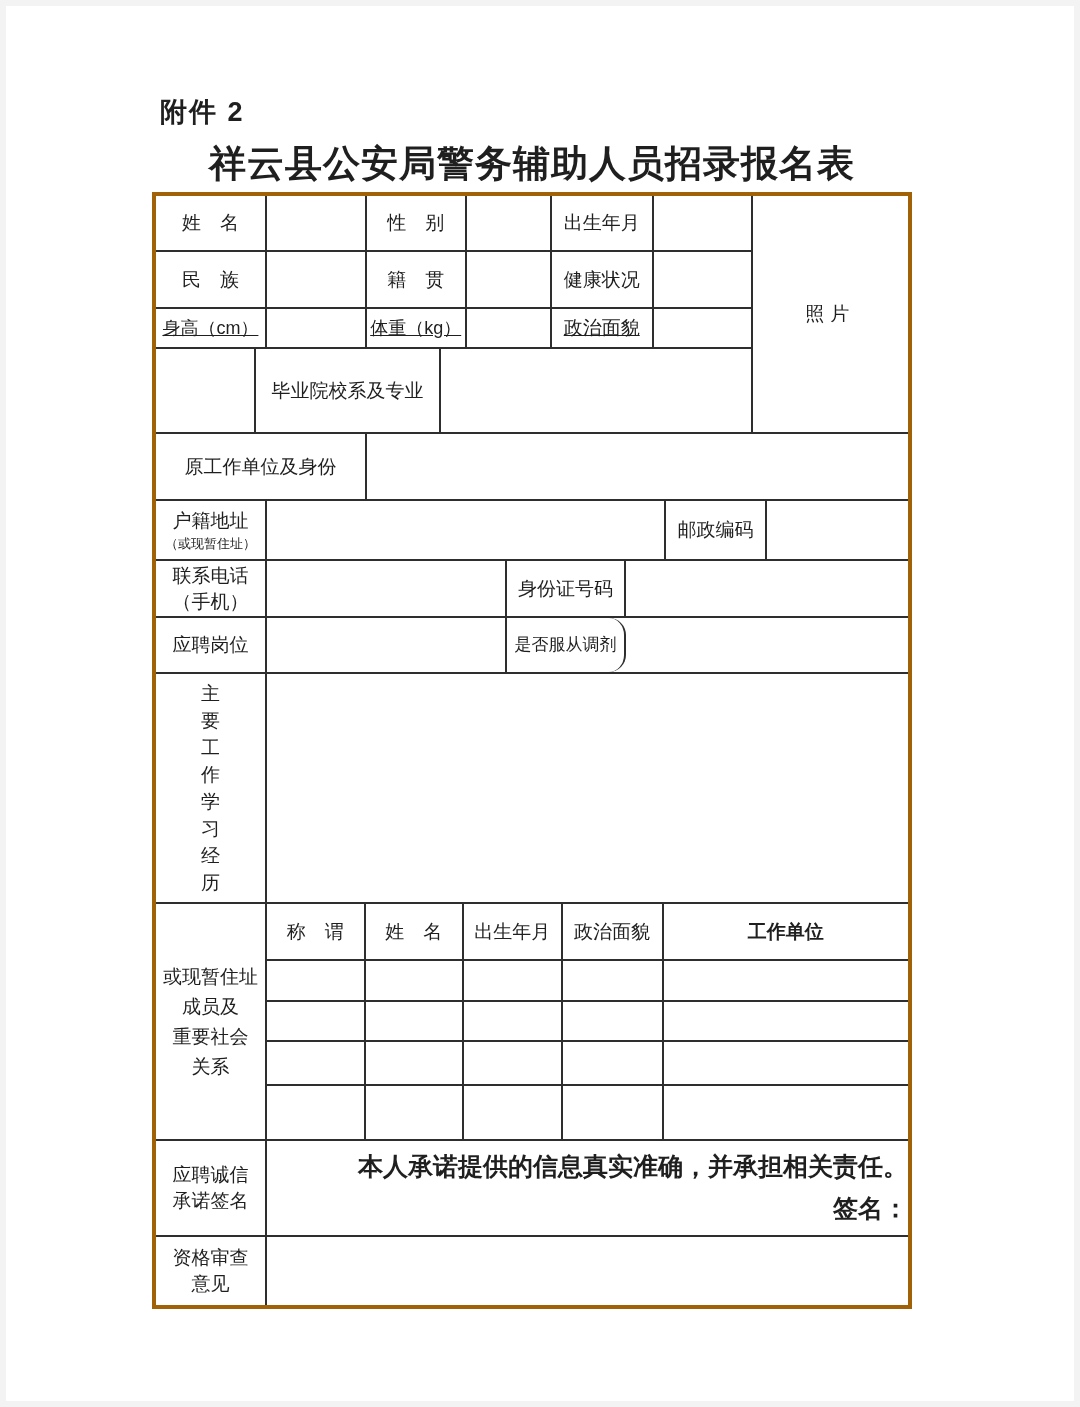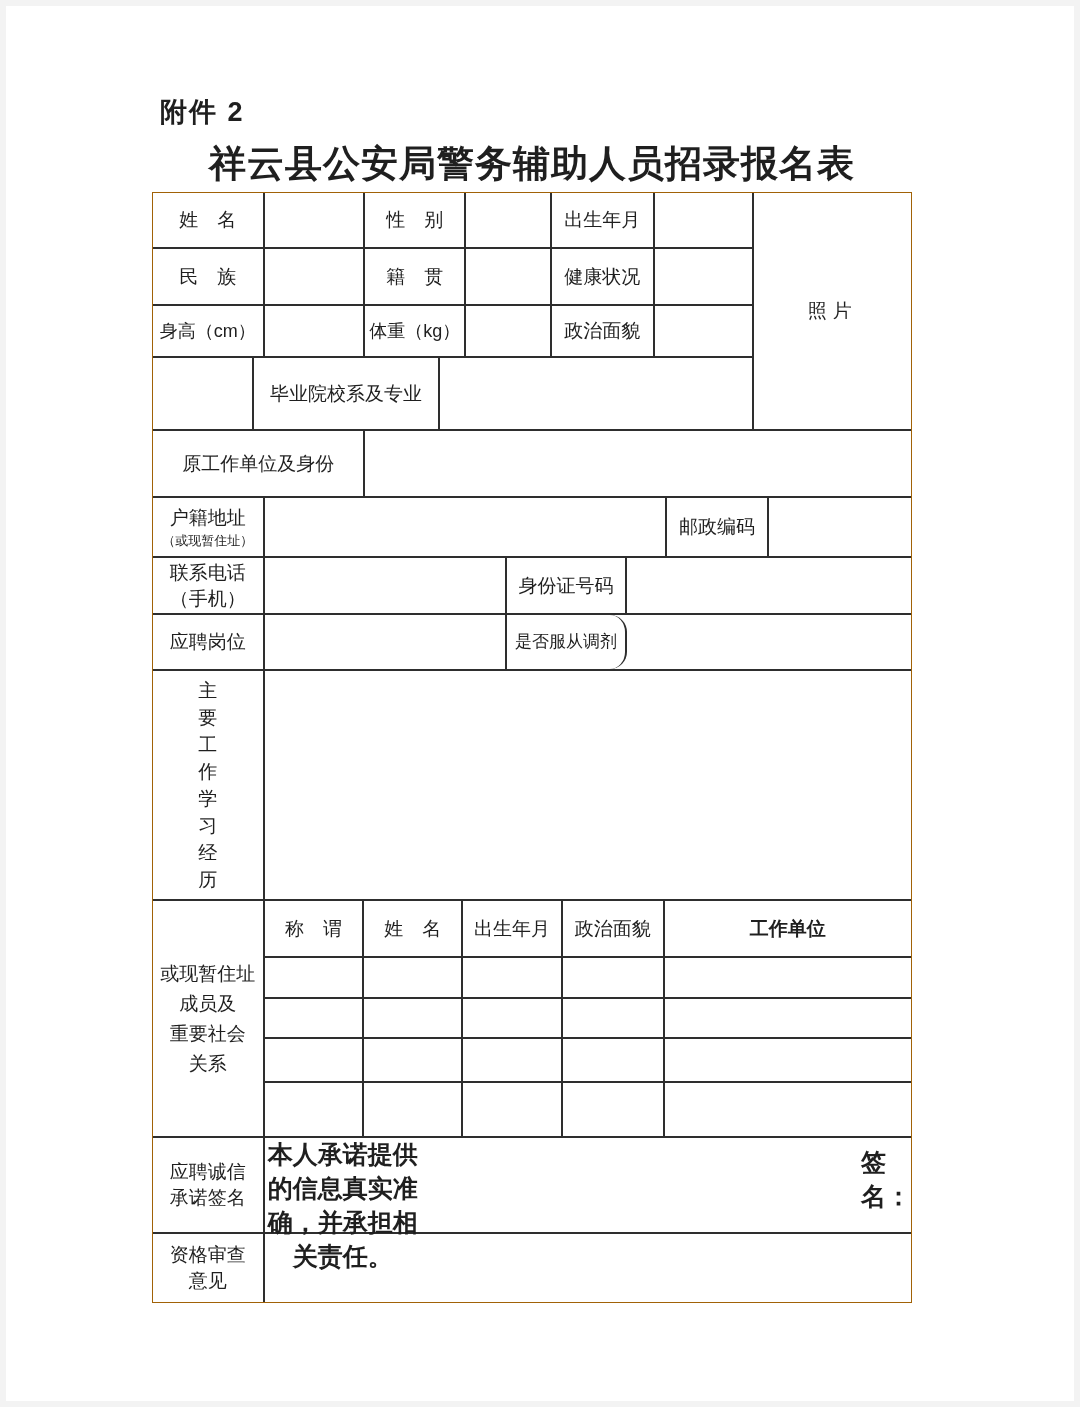--- a/index.html
+++ b/index.html
@@ -8,36 +8,36 @@
   .page { position:relative; width:1080px; height:1407px; background:#fff;
           box-shadow: inset 0 0 0 6px #f3f3f3; }
 
   .attachment { position:absolute; left:160px; top:94px; font-size:27px; font-weight:bold;
                 letter-spacing:2px; }
   .title { position:absolute; left:132px; top:139px; width:800px; text-align:center;
            font-family:"Liberation Serif", serif; font-weight:bold; font-size:37px;
            letter-spacing:1px; white-space:nowrap; }
 
   .tbl { position:absolute; left:152px; top:192px; width:760px;
-         border:1px solid #a16207; background:#fff; }
+         border:4px solid #a16207; background:#fff; }
 
   .frow { display:flex; border-bottom:2px solid #2e2e2e; }
   .frow.last { border-bottom:none; }
   .cell { border-right:2px solid #2e2e2e; display:flex; align-items:center;
           justify-content:center; text-align:center; }
   .cell.end { border-right:none;font-weight:bold; }
   .lab { font-size:19px; line-height:26px; }
   .lab2 { display:flex; flex-direction:column; align-items:center; justify-content:center; }
 
   
   .bandA { display:flex; border-bottom:2px solid #2e2e2e; height:238px; }
   .bandA-left { flex:1; display:flex; flex-direction:column; }
   .rA { display:flex; border-bottom:2px solid #2e2e2e; }
   .rA.lastA { border-bottom:none; }
-  .r1 { height:56px; } .r2 { height:57px; } .r3 { height:52px; } .r4 { height:73px; flex:1; }
+  .r1 { height:56px; } .r2 { height:57px; } .r3 { height:40px;text-decoration:underline; } .r4 { height:73px; flex:1; }
   .wA1 { width:18.574%; } .wA2 { width:16.75%; } .wA3 { width:16.75%; }
   .wA4 { width:14.262%; } .wA5 { width:17.082%; } .wA6 { flex:1; }
   .w4c { width:31.012%; } .w4d { flex:1; }
   .photo { width:20.66%; border-right:none; font-size:19px; letter-spacing:6px; }
 
   .r5 { height:67px; } .w5a { width:28.026%; } .w5b { flex:1; }
   .r6 { height:60px; } .wLab { width:14.737%; } .w6b { width:53.026%; }
   .w6c { width:13.553%; } .wFlex { flex:1; }
   .r7 { height:57px; } .r8 { height:56px; }
   .w7b { width:31.974%; } .w7c { width:15.789%; }
@@ -54,22 +54,22 @@
                font-size:19px; line-height:30px; text-align:center; }
   .fam-right { flex:1; display:flex; flex-direction:column; }
   .fr { display:flex; border-bottom:2px solid #2e2e2e; }
   .fr.lastF { border-bottom:none; flex:1; }
   .fhead { height:57px; }
   .fr1 { height:41px; } .fr2 { height:40px; } .fr3 { height:44px; }
   .wf1 { width:15.432%; } .wf2 { width:15.278%; } .wf3 { width:15.432%; }
   .wf4 { width:15.741%; }
 
   .r11 { height:96px; }
-  .commit-body { flex:1; border-right:none; display:flex; 
-                 justify-content:center; align-items:flex-start;
+  .commit-body { flex:1; border-right:none; display:flex; flex-direction:column;
+                 justify-content:center; align-items:flex-end;
                  font-family:"Liberation Serif", serif; }
   .stmt { text-align:center; font-size:25px; line-height:34px; }
   .sig { font-size:25px; line-height:34px; padding-left:440px; text-align:left; margin-top:8px; }
   .r12 { height:68px; }
 </style>
 </head>
 <body>
 
 <div class="page">
 

